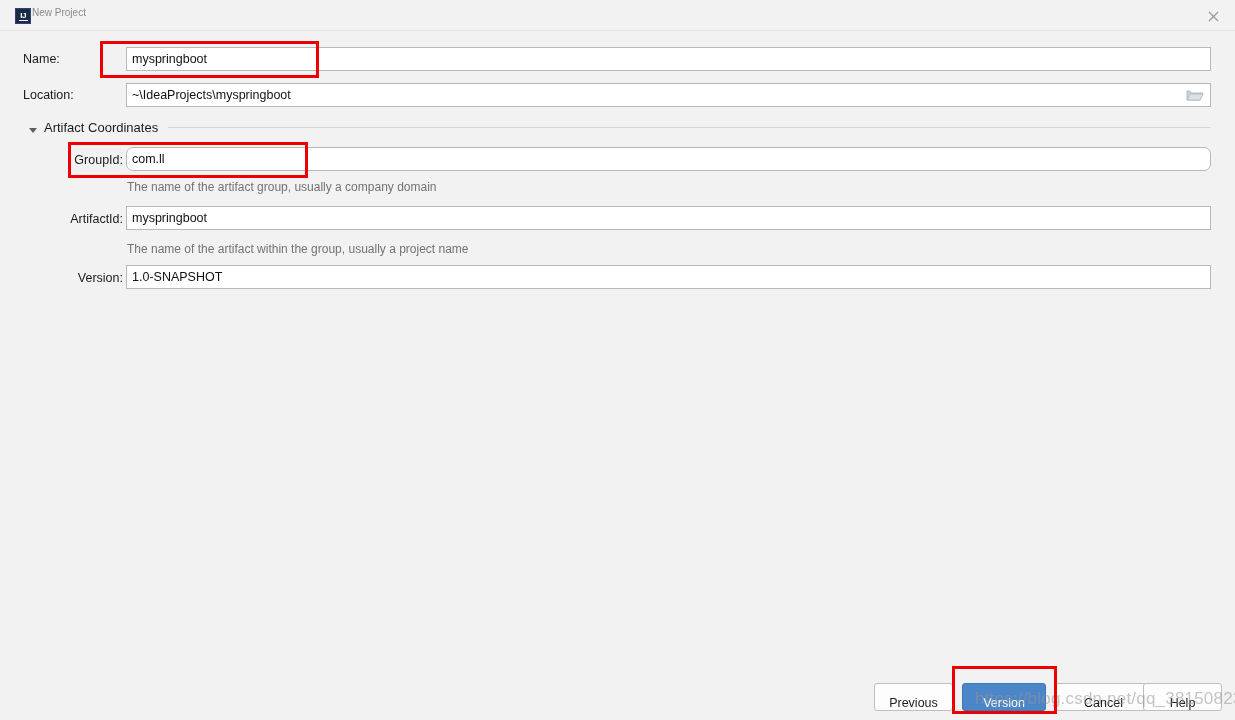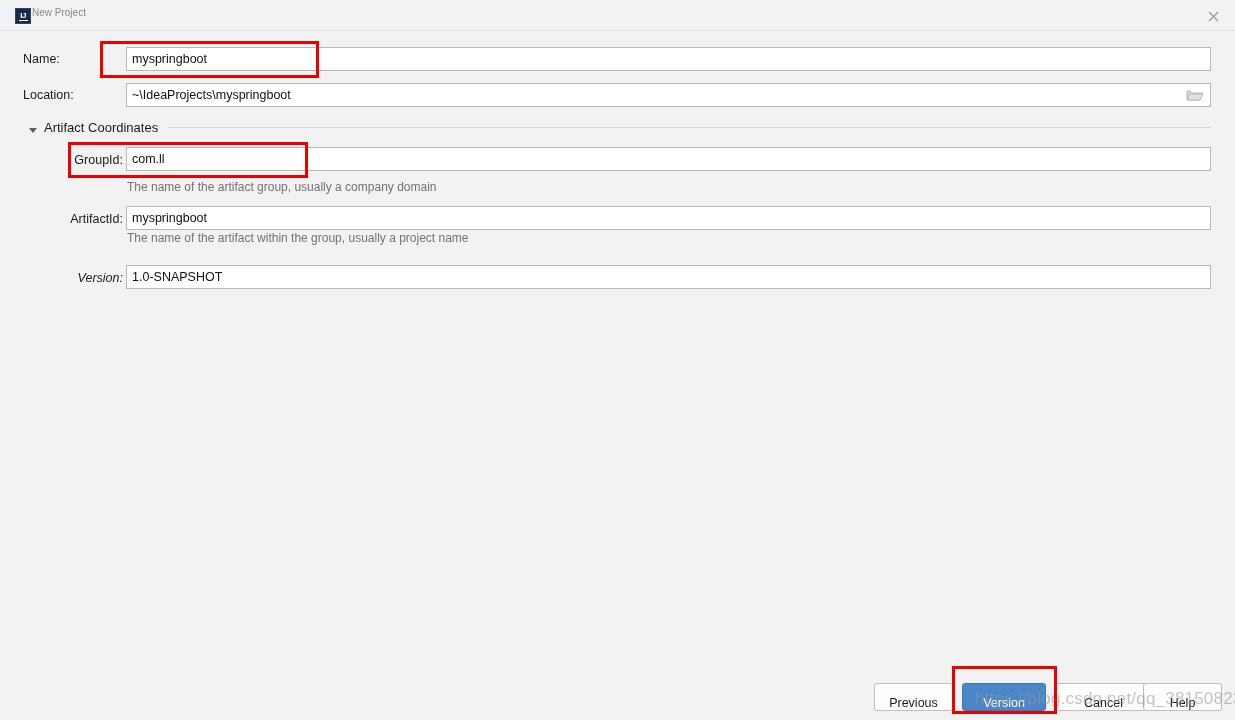--- a/index.html
+++ b/index.html
@@ -129,30 +129,30 @@
   }
   #section-rule {
     position: absolute;
     left: 168px; top: 127px;
     width: 1043px; height: 1px;
     background: #d6d6d6;
   }
 
   
   #label-groupid  { left: 23px;  top: 153px; width: 100px; }
-  #input-groupid  { left: 126px; top: 147px; width: 1085px; }
+  #input-groupid  { left: 126px; top: 147px; width: 1085px; border-radius: 7px; }
   #hint-groupid   { left: 127px; top: 180px; }
 
   
   #label-artifactid { left: 23px;  top: 212px; width: 100px; }
   #input-artifactid { left: 126px; top: 206px; width: 1085px; }
-  #hint-artifactid  { left: 127px; top: 231px; }
-
-  
-  #label-version { left: 23px;  top: 271px; width: 100px; font-style: italic; }
+  #hint-artifactid  { left: 127px; top: 242px; }
+
+  
+  #label-version { left: 23px;  top: 271px; width: 100px; }
   #input-version { left: 126px; top: 265px; width: 1085px; }
 
   
   .btn {
     position: absolute;
     height: 28px;
     background: #fdfdfd;
     border: 1px solid #bfbfbf;
     border-radius: 3px;
     font-family: "Liberation Sans", sans-serif;

